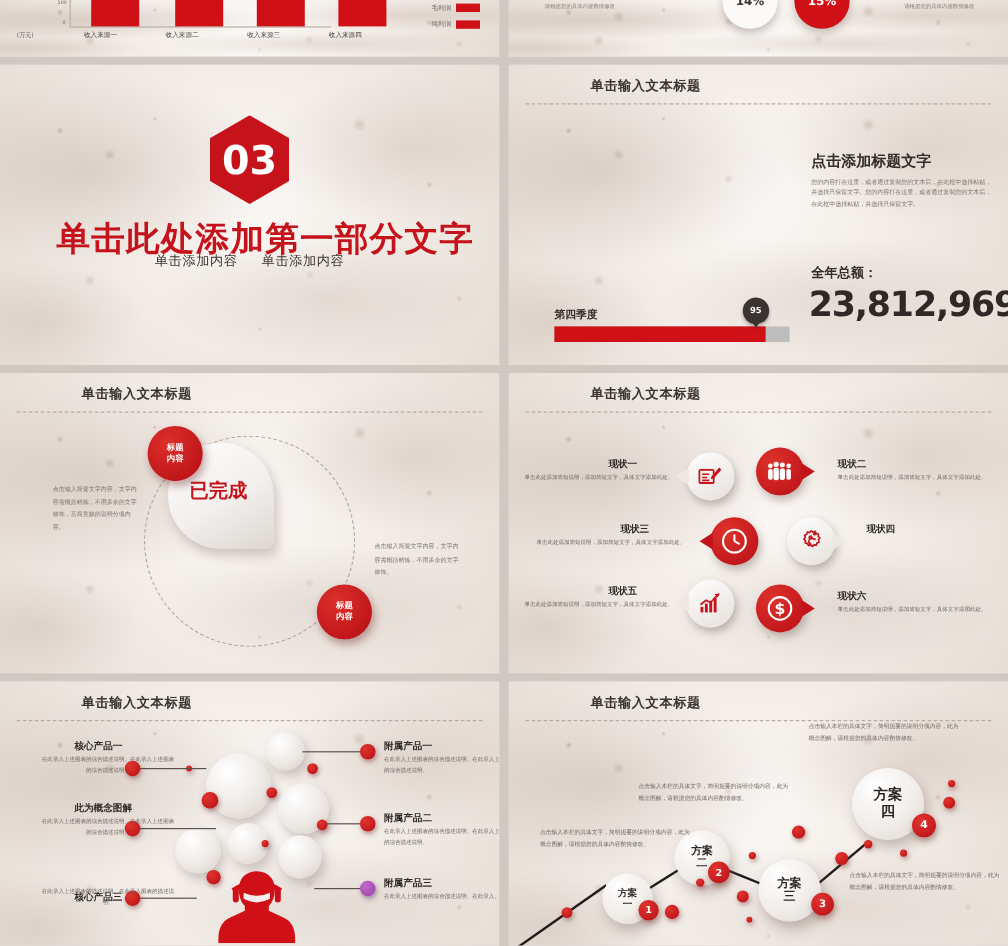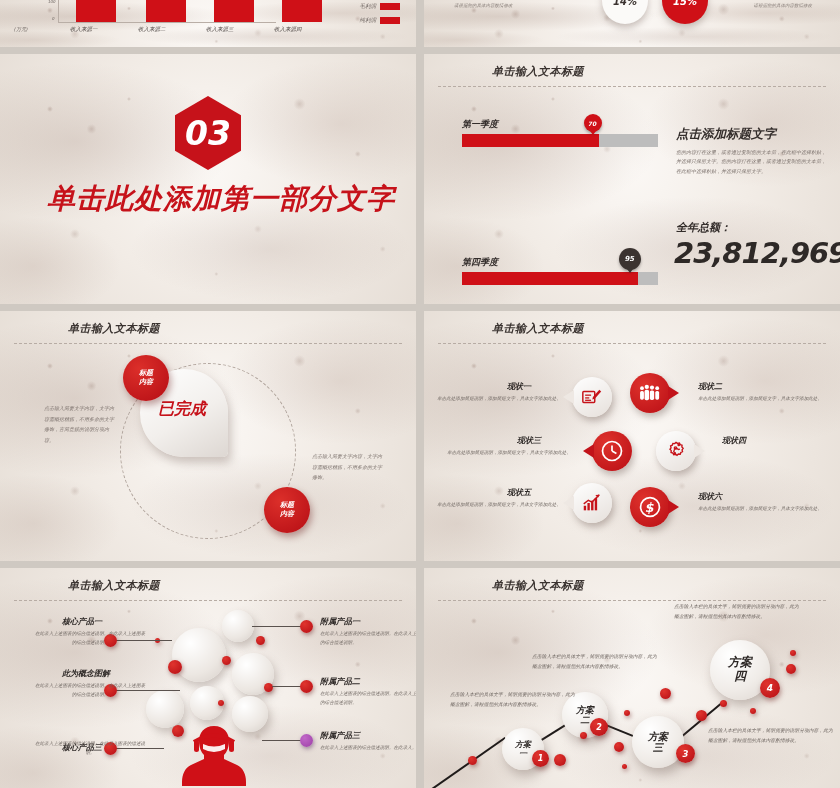--- a/index.html
+++ b/index.html
@@ -9,21 +9,20 @@
     font-family: "DejaVu Sans", "Liberation Sans", sans-serif;
     overflow: hidden;
   }
   .sheet {
     width: 692px; height: 788px;
     display: grid;
     grid-template-columns: 416px 416px;
     grid-template-rows: 47px 250px 250px 241px;
     gap: 7px 8px;
     background: #cfc9c2;
-    font-style: italic;
   }
   .slide {
     position: relative;
     overflow: hidden;
     background: #efe9e3;
     background-image:
       radial-gradient(ellipse 55% 45% at 18% 35%, rgba(175,154,143,0.33), rgba(175,154,143,0) 70%),
       radial-gradient(ellipse 40% 35% at 82% 28%, rgba(182,160,149,0.28), rgba(182,160,149,0) 72%),
       radial-gradient(ellipse 48% 30% at 65% 78%, rgba(168,146,136,0.22), rgba(168,146,136,0) 70%),
       radial-gradient(ellipse 30% 28% at 8% 85%, rgba(180,159,148,0.25), rgba(180,159,148,0) 70%),
@@ -255,36 +254,31 @@
   </div>
 
   <div class="slide">
     <div class="splatter"></div>
     <div class="hexwrap">
       <div class="hex">
         <span>03</span>
       </div>
     </div>
     <div class="sec-title">单击此处添加第一部分文字</div>
+    <div class="sec-sub">
+      <span>单击添加内容</span>
+      <span>单击添加内容</span>
+    </div>
   </div>
 
   <div class="slide">
     <div class="splatter"></div>
     <div class="sl-title">单击输入文本标题</div>
     <div class="sl-rule"></div>
 
-    <div class="pb-row" style="top:64px">
-      <div class="pb-label">第一季度</div>
-      <div class="pb-track">
-        <div class="pb-fill" style="width:70%"></div>
-        <div class="pb-bub bub-red" style="left:62%">
-          <span>70</span>
-        </div>
-      </div>
-    </div>
 
 
 
     <div class="pb-row" style="top:202px">
       <div class="pb-label">第四季度</div>
       <div class="pb-track">
         <div class="pb-fill" style="width:90%"></div>
         <div class="pb-bub bub-dark" style="left:80%; width:22px; height:22px; top:-24px; font-size:7px">
           <span>95</span>
         </div>

